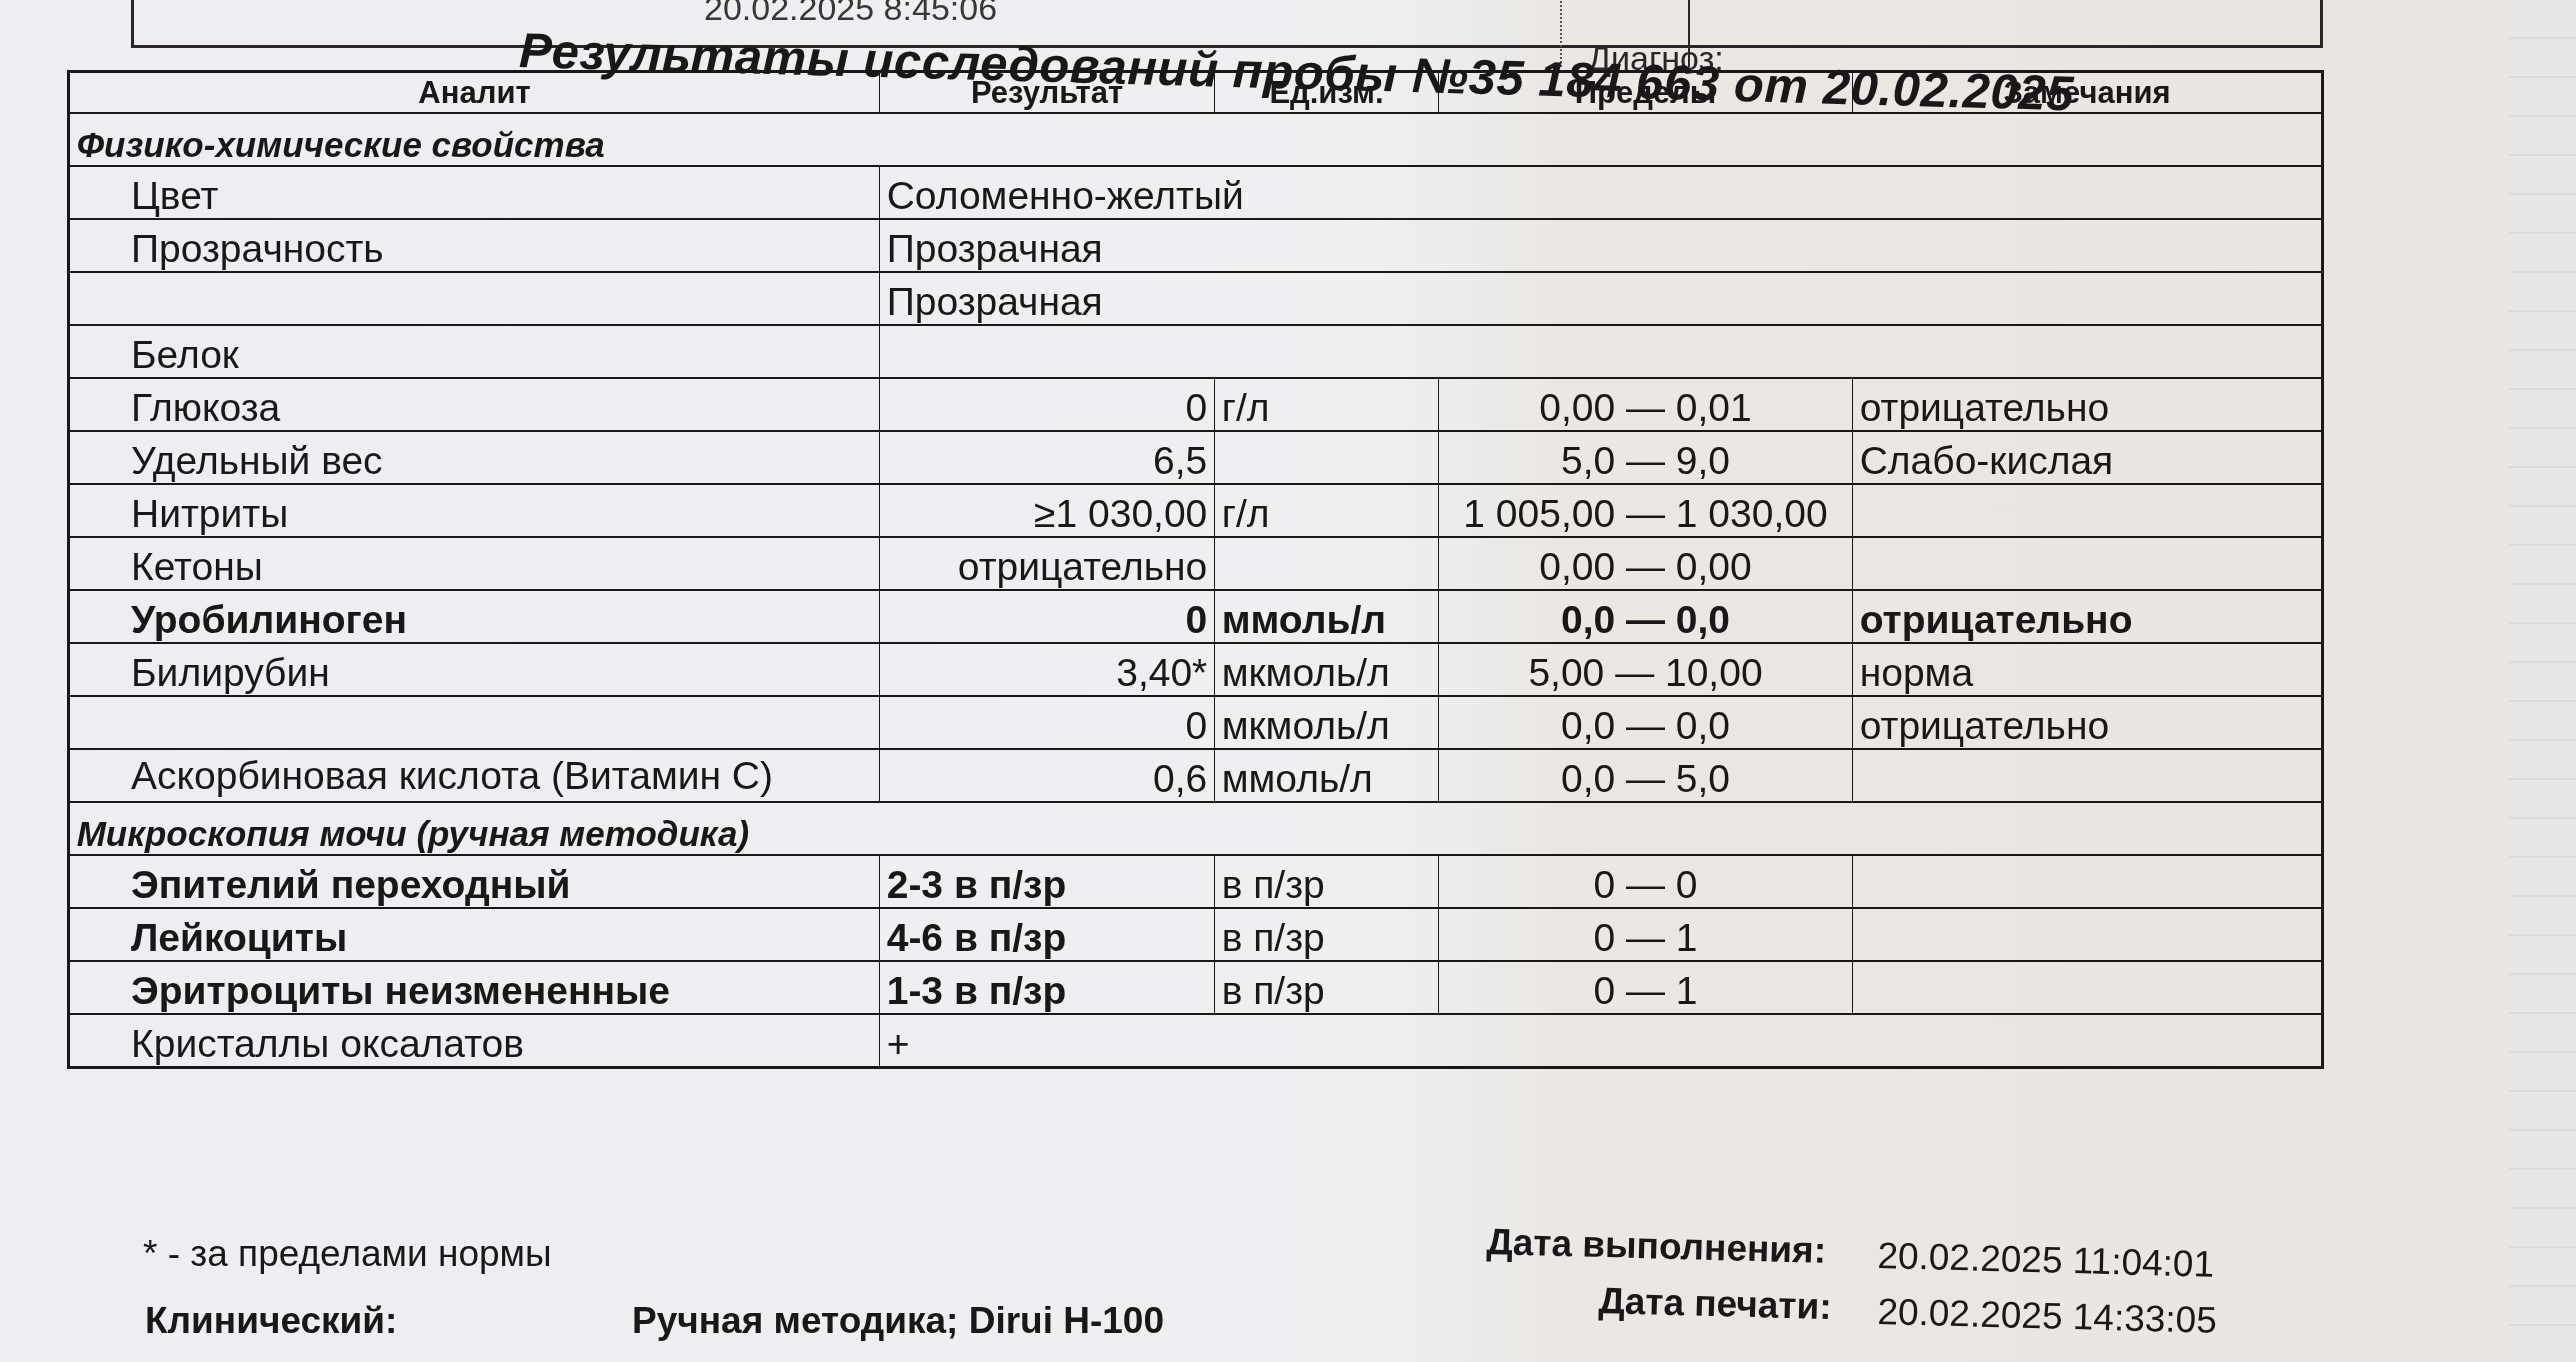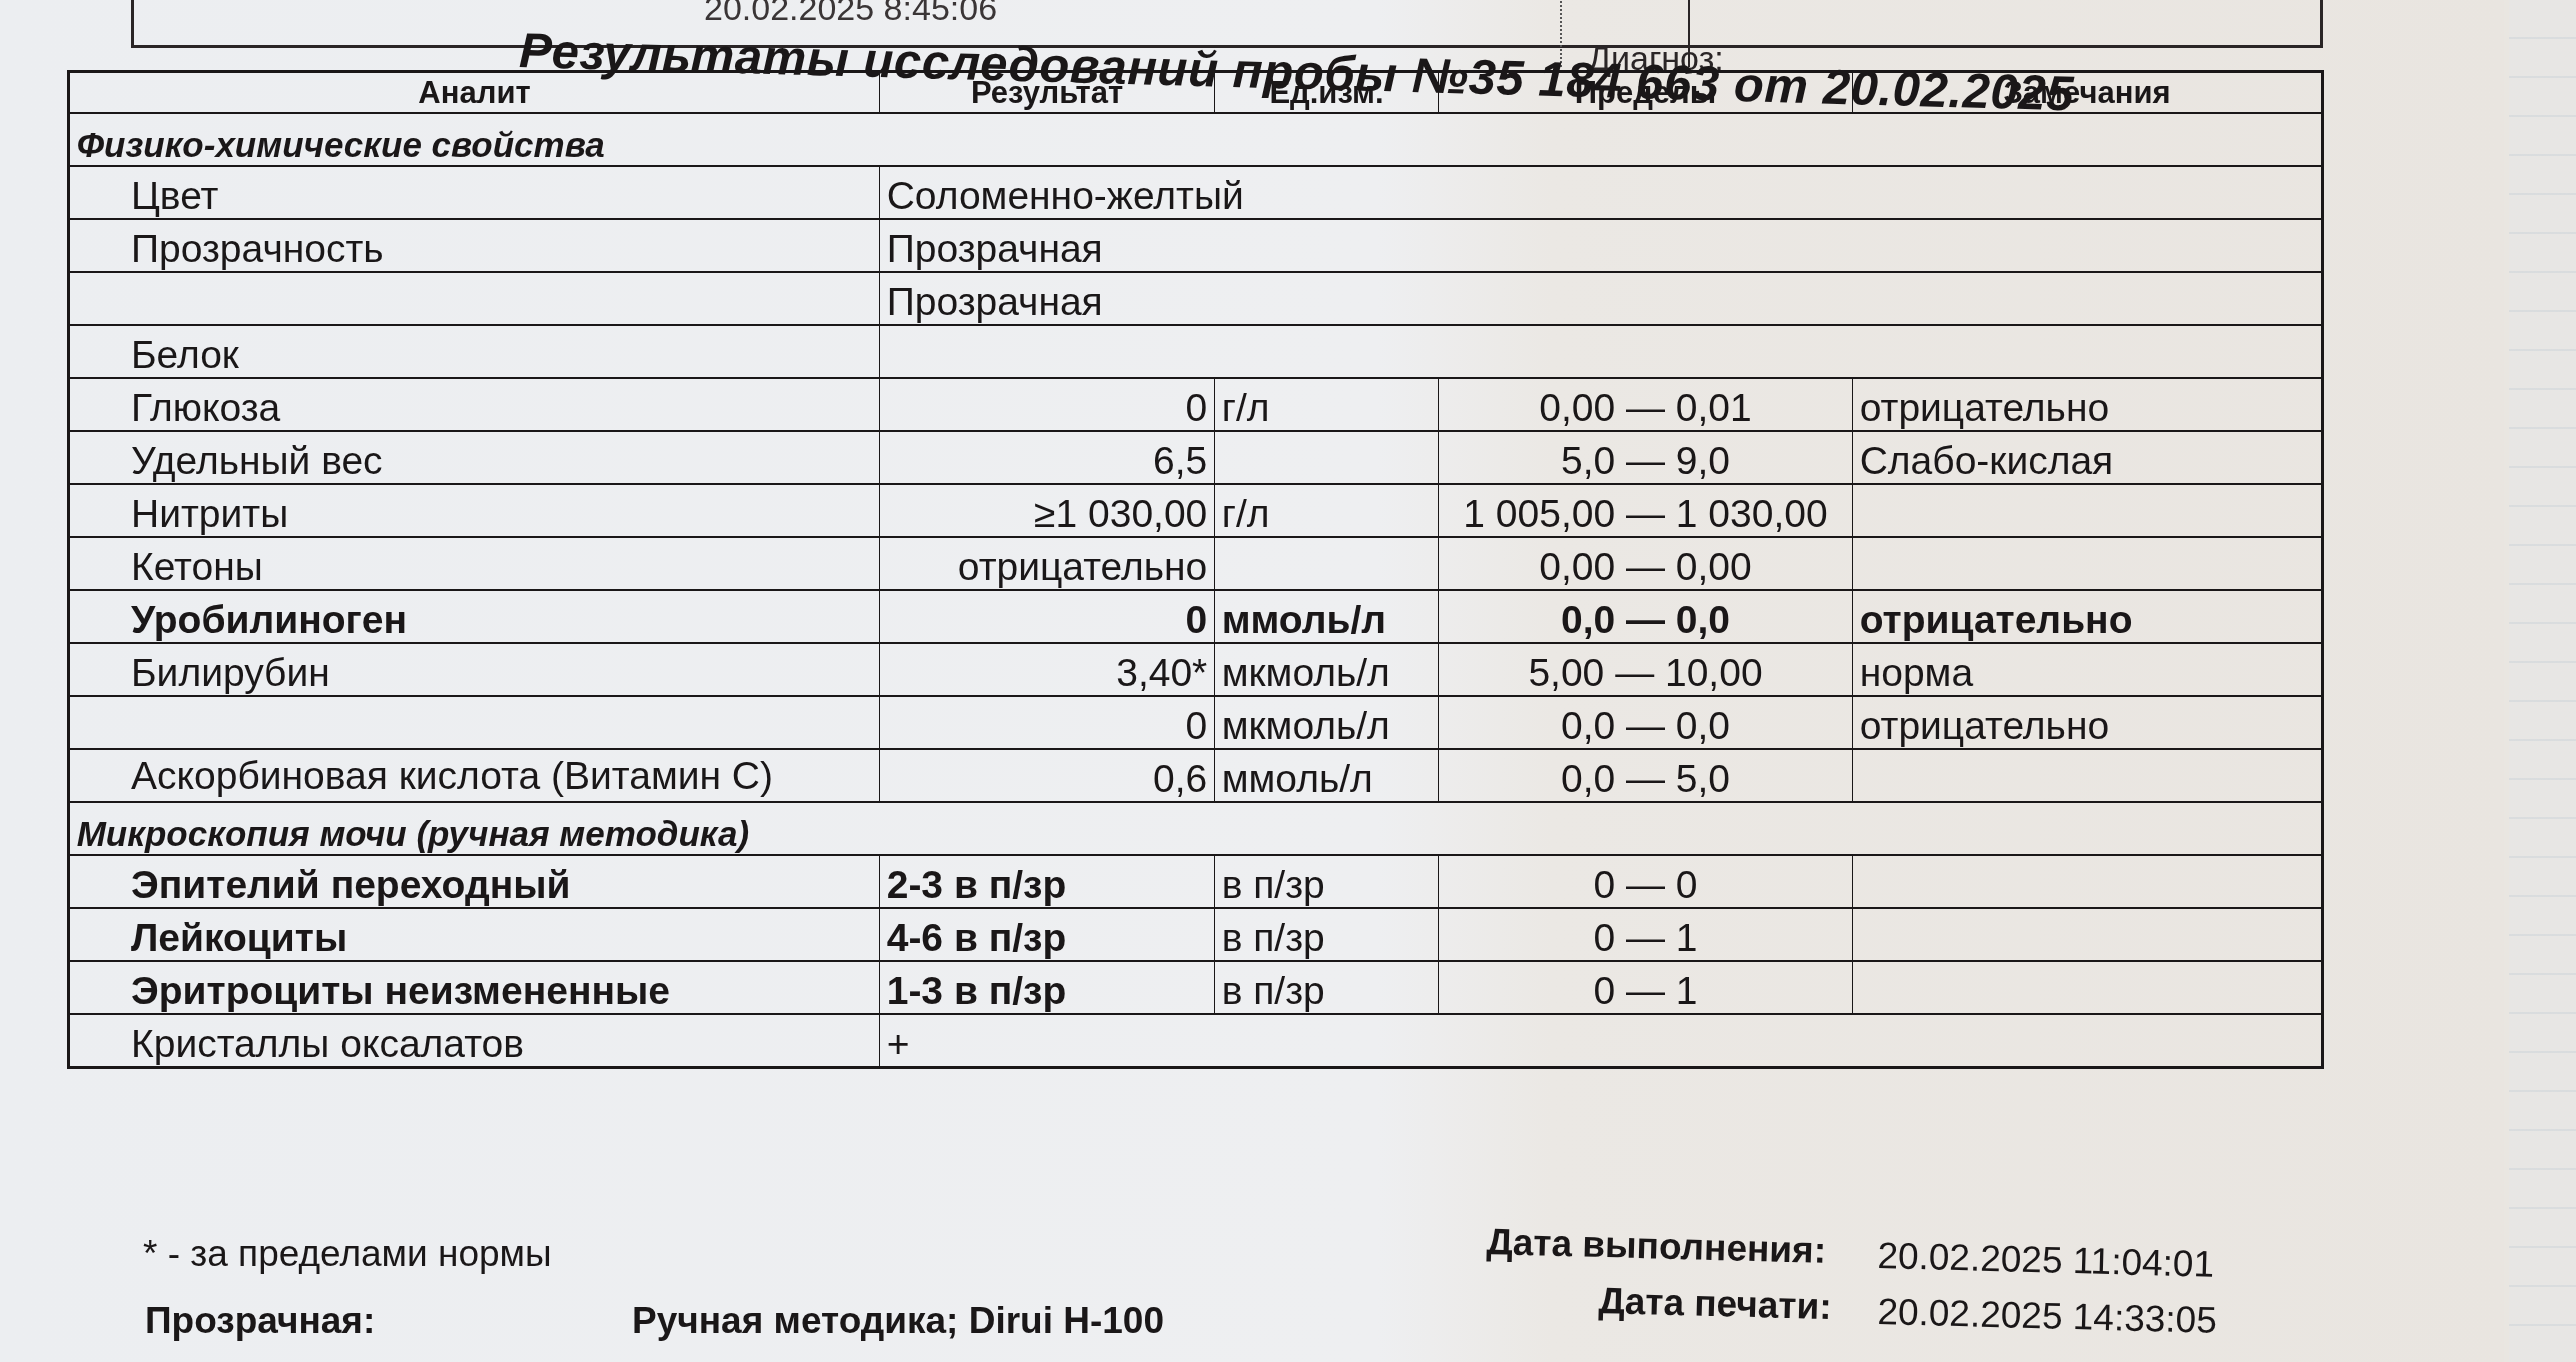--- a/index.html
+++ b/index.html
@@ -206,19 +206,19 @@
       <td class="vb"></td>
     </tr>
     <tr>
       <td class="analyte" style="padding-left:78px">Кристаллы оксалатов</td>
       <td class="vb" colspan="4">+</td>
     </tr>
   </tbody>
 </table>
 
 <div class="footer f-note">* - за пределами нормы</div>
-<div class="footer f-analyzer-label">Прозрачная:</div>
+<div class="footer f-analyzer-label">Клинический:</div>
 <div class="footer f-analyzer-value">Ручная методика; Dirui H-100</div>
 <div class="footer f-exec-label">Дата выполнения:</div>
 <div class="footer f-exec-value">20.02.2025 11:04:01</div>
 <div class="footer f-print-label">Дата печати:</div>
 <div class="footer f-print-value">20.02.2025 14:33:05</div>
 
 
 </body></html>

